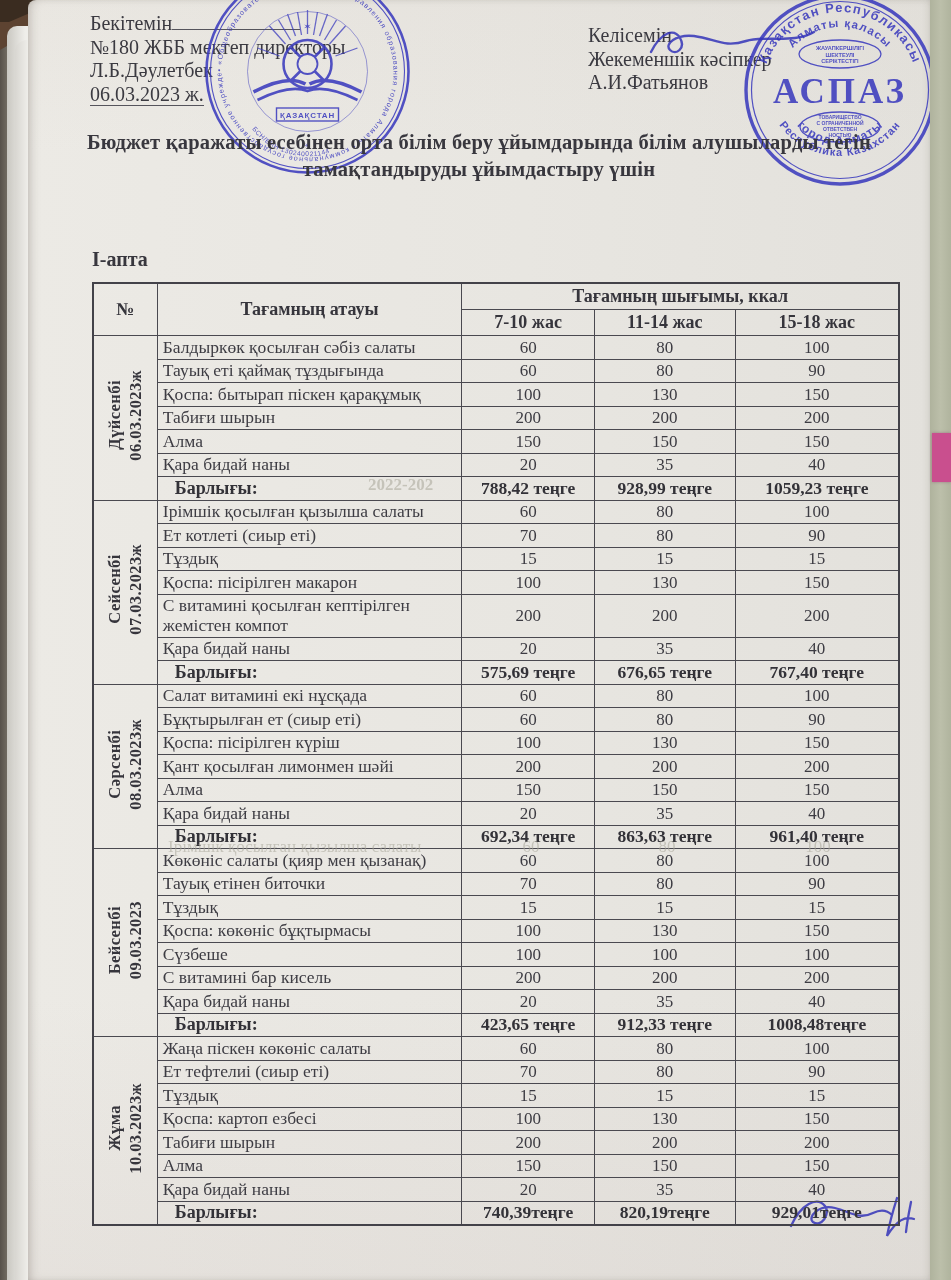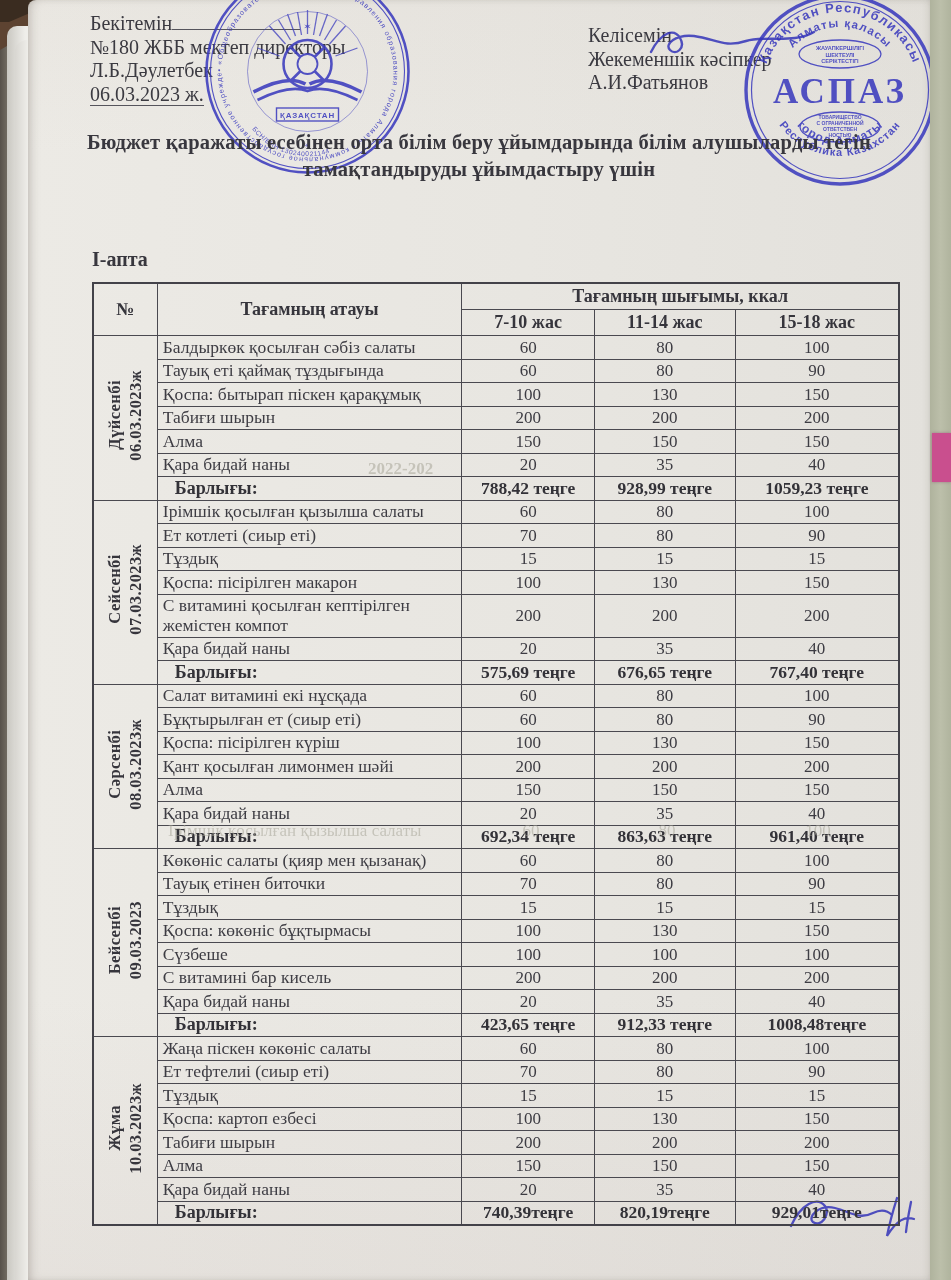--- a/index.html
+++ b/index.html
@@ -62,21 +62,21 @@
   td.total-val{text-align:center;font-size:17.5px;white-space:nowrap;}
 
   
   .stamp{position:absolute;opacity:.88;}
   .stamp-school{left:172px;top:-36px;}
   .stamp-aspaz{left:712px;top:-10px;}
   .sig-top{position:absolute;left:618px;top:22px;}
   .sig-bottom{position:absolute;left:745px;top:1188px;}
 
   
-  .ghost{position:absolute;color:#a8a699;opacity:.55;filter:blur(.6px);font-size:17px;}
+  .ghost{position:absolute;color:#a8a699;opacity:.55;filter:blur(.6px);font-size:17px;margin-top:16px;}
   .ghost-year{left:340px;top:459px;font-weight:700;}
   .g-name{left:140px;top:821px;}
   .g-v{top:821px;width:60px;text-align:center;}
   .g-v1{left:473px;} .g-v2{left:609px;} .g-v3{left:760px;}
 </style>
 </head>
 <body>
 
 <div class="photo">
   <div class="bg-right"></div>

